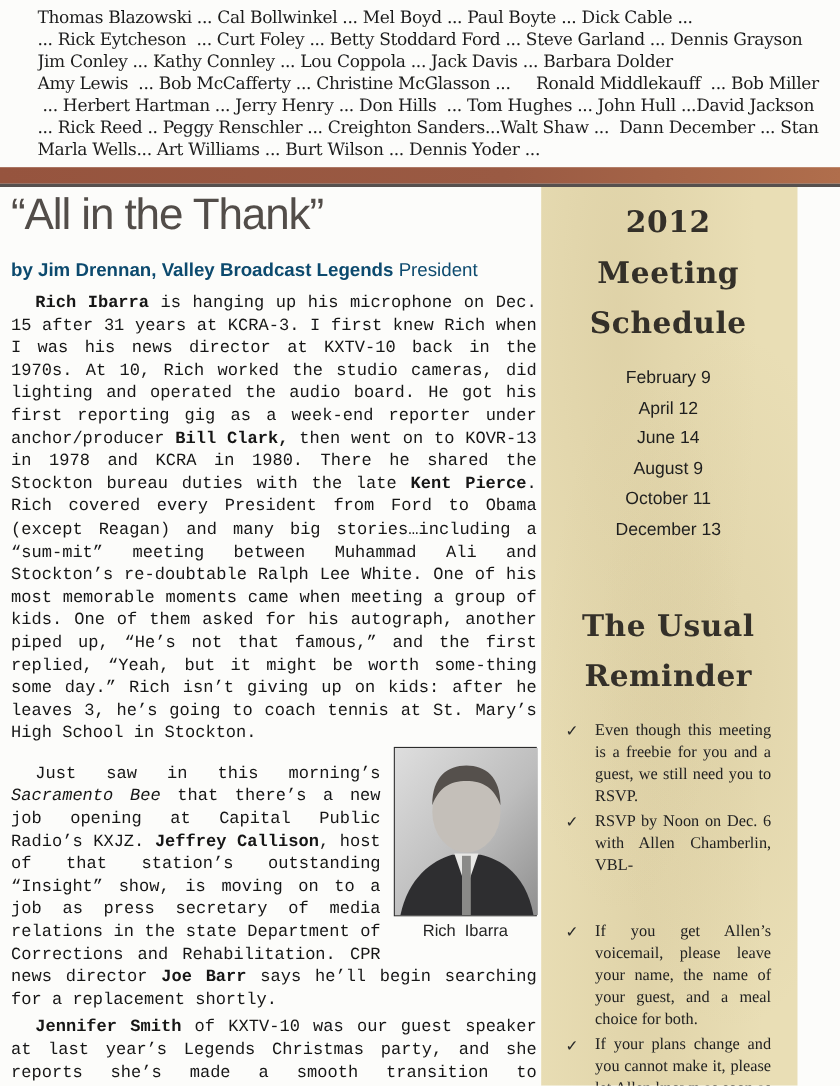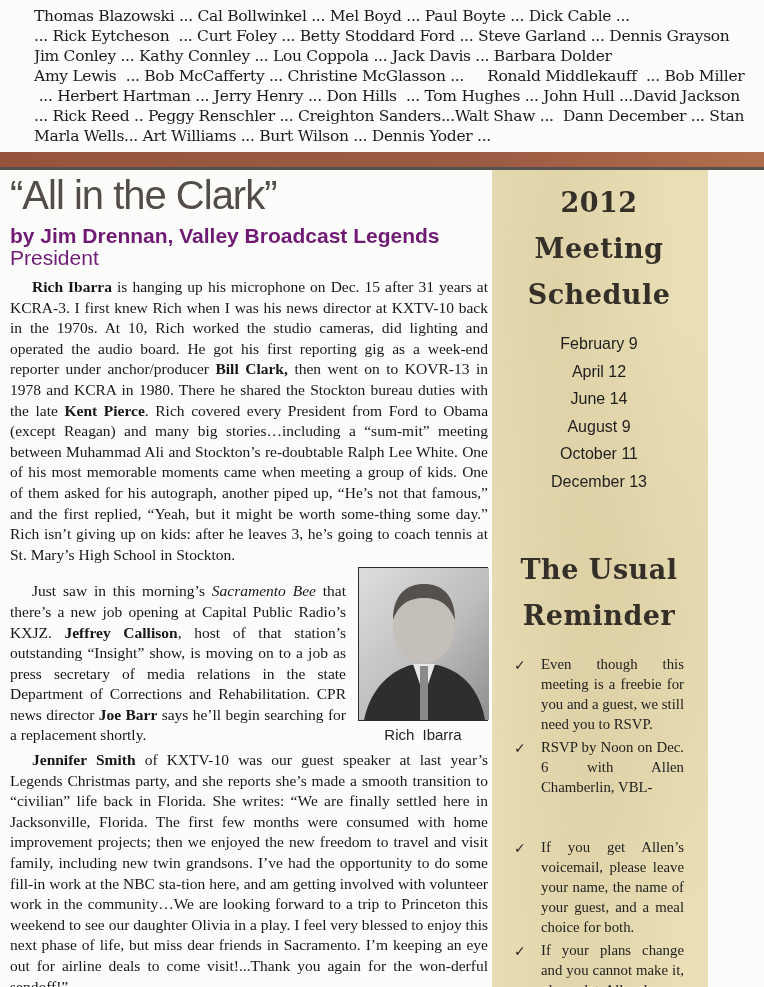--- a/index.html
+++ b/index.html
@@ -18,21 +18,21 @@
   }
   .header-names .nline{white-space:pre;}
   
   .divider{
     position:absolute;left:0;top:152px;width:764px;height:15px;
     background:linear-gradient(to right,#96543e 0%,#9a5a43 60%,#b06e4c 100%);
     border-bottom:3px solid #56504e;
   }
   
   .sidebar{
-    position:absolute;left:492px;top:170px;width:216px;height:817px;
+    position:absolute;left:492px;top:170px;width:233px;height:817px;
     background-color:#e9deb5;
     background-image:
       radial-gradient(ellipse at 30% 15%, rgba(175,155,105,0.18), transparent 55%),
       radial-gradient(ellipse at 75% 55%, rgba(175,155,105,0.14), transparent 50%),
       radial-gradient(ellipse at 40% 85%, rgba(175,155,105,0.16), transparent 55%);
     box-sizing:border-box;
     padding:10px 24px 0 22px;
   }
   .sb-heading{
     font-family:"DejaVu Serif",serif;font-weight:bold;
@@ -61,33 +61,33 @@
   .article{
     position:absolute;left:10px;top:172px;width:478px;
   }
   .article-title{
     font-family:"Liberation Sans",sans-serif;
     font-size:40px;line-height:46px;letter-spacing:-1px;
     font-weight:normal;color:#524d49;margin:0;
   }
   .byline{
     font-family:"Liberation Sans",sans-serif;
-    font-size:21px;line-height:22px;color:#701a75;margin-top:7px;
+    font-size:17px;line-height:22px;color:#0c4a6e;margin-top:17px;
   }
   .byline .bld{font-weight:bold;}
   .intro{
     margin-top:11px;font-style:italic;
     font-size:15.5px;line-height:20px;
     text-align:justify;text-align-last:justify;
     text-indent:24px;color:#1e1e1e;
   }
   .body-para{
     margin:4px 0 0 0;
     font-size:15.5px;line-height:20.6px;
-    text-align:justify;text-indent:22px;color:#161616;
+    text-align:justify;text-indent:22px;color:#161616;font-family:Liberation Mono, monospace;
   }
   .body-para:first-of-type{margin-top:8px;}
   
   figure{margin:0;}
   .fig-right{float:right;width:130px;margin:2px 0 2px 12px;}
   .photo-frame{border:1px solid #2c2c2c;display:block;line-height:0;}
   figcaption{
     font-family:"Liberation Sans",sans-serif;
     font-size:15px;line-height:18px;color:#242424;
     text-align:center;margin-top:5px;word-spacing:4px;
@@ -102,21 +102,21 @@
   <div class="nline">Jim Conley ... Kathy Connley ... Lou Coppola ... Jack Davis ... Barbara Dolder</div>
   <div class="nline">Amy Lewis  ... Bob McCafferty ... Christine McGlasson ...     Ronald Middlekauff  ... Bob Miller</div>
   <div class="nline"> ... Herbert Hartman ... Jerry Henry ... Don Hills  ... Tom Hughes ... John Hull ...David Jackson</div>
   <div class="nline">... Rick Reed .. Peggy Renschler ... Creighton Sanders...Walt Shaw ...  Dann December ... Stan</div>
   <div class="nline">Marla Wells... Art Williams ... Burt Wilson ... Dennis Yoder ...</div>
 </div>
 
 <div class="divider"></div>
 
 <div class="article">
-  <h1 class="article-title">“All in the Clark”</h1>
+  <h1 class="article-title">“All in the Thank”</h1>
   <div class="byline">
     <span class="bld">by Jim Drennan, Valley Broadcast Legends </span><span>President</span>
   </div>
 
   <p class="body-para">
     <span style="font-weight: bold;">Rich Ibarra</span><span> is hanging up his microphone on Dec. 15 after 31 years at KCRA-3. I first knew Rich when I was his news director at KXTV-10 back in the 1970s. At 10, Rich worked the studio cameras, did lighting and operated the audio board. He got his first reporting gig as a week-end reporter under anchor/producer </span><span style="font-weight: bold;">Bill Clark,</span><span> then went on to KOVR-13 in 1978 and KCRA in 1980. There he shared the Stockton bureau duties with the late </span><span style="font-weight: bold;">Kent Pierce</span><span>. Rich covered every President from Ford to Obama (except Reagan) and many big stories…including a “sum-mit” meeting between Muhammad Ali and Stockton’s re-doubtable Ralph Lee White. One of his most memorable moments came when meeting a group of kids. One of them asked for his autograph, another piped up, “He’s not that famous,” and the first replied, “Yeah, but it might be worth some-thing some day.”  Rich isn’t giving up on kids:  after he leaves 3, he’s going to coach tennis at St. Mary’s High School in Stockton.</span></p>
     <figure class="fig-right">
       <span class="photo-frame">
         <svg width="130" height="152" viewBox="0 0 130 152" xmlns="http://www.w3.org/2000/svg">
           <defs>

